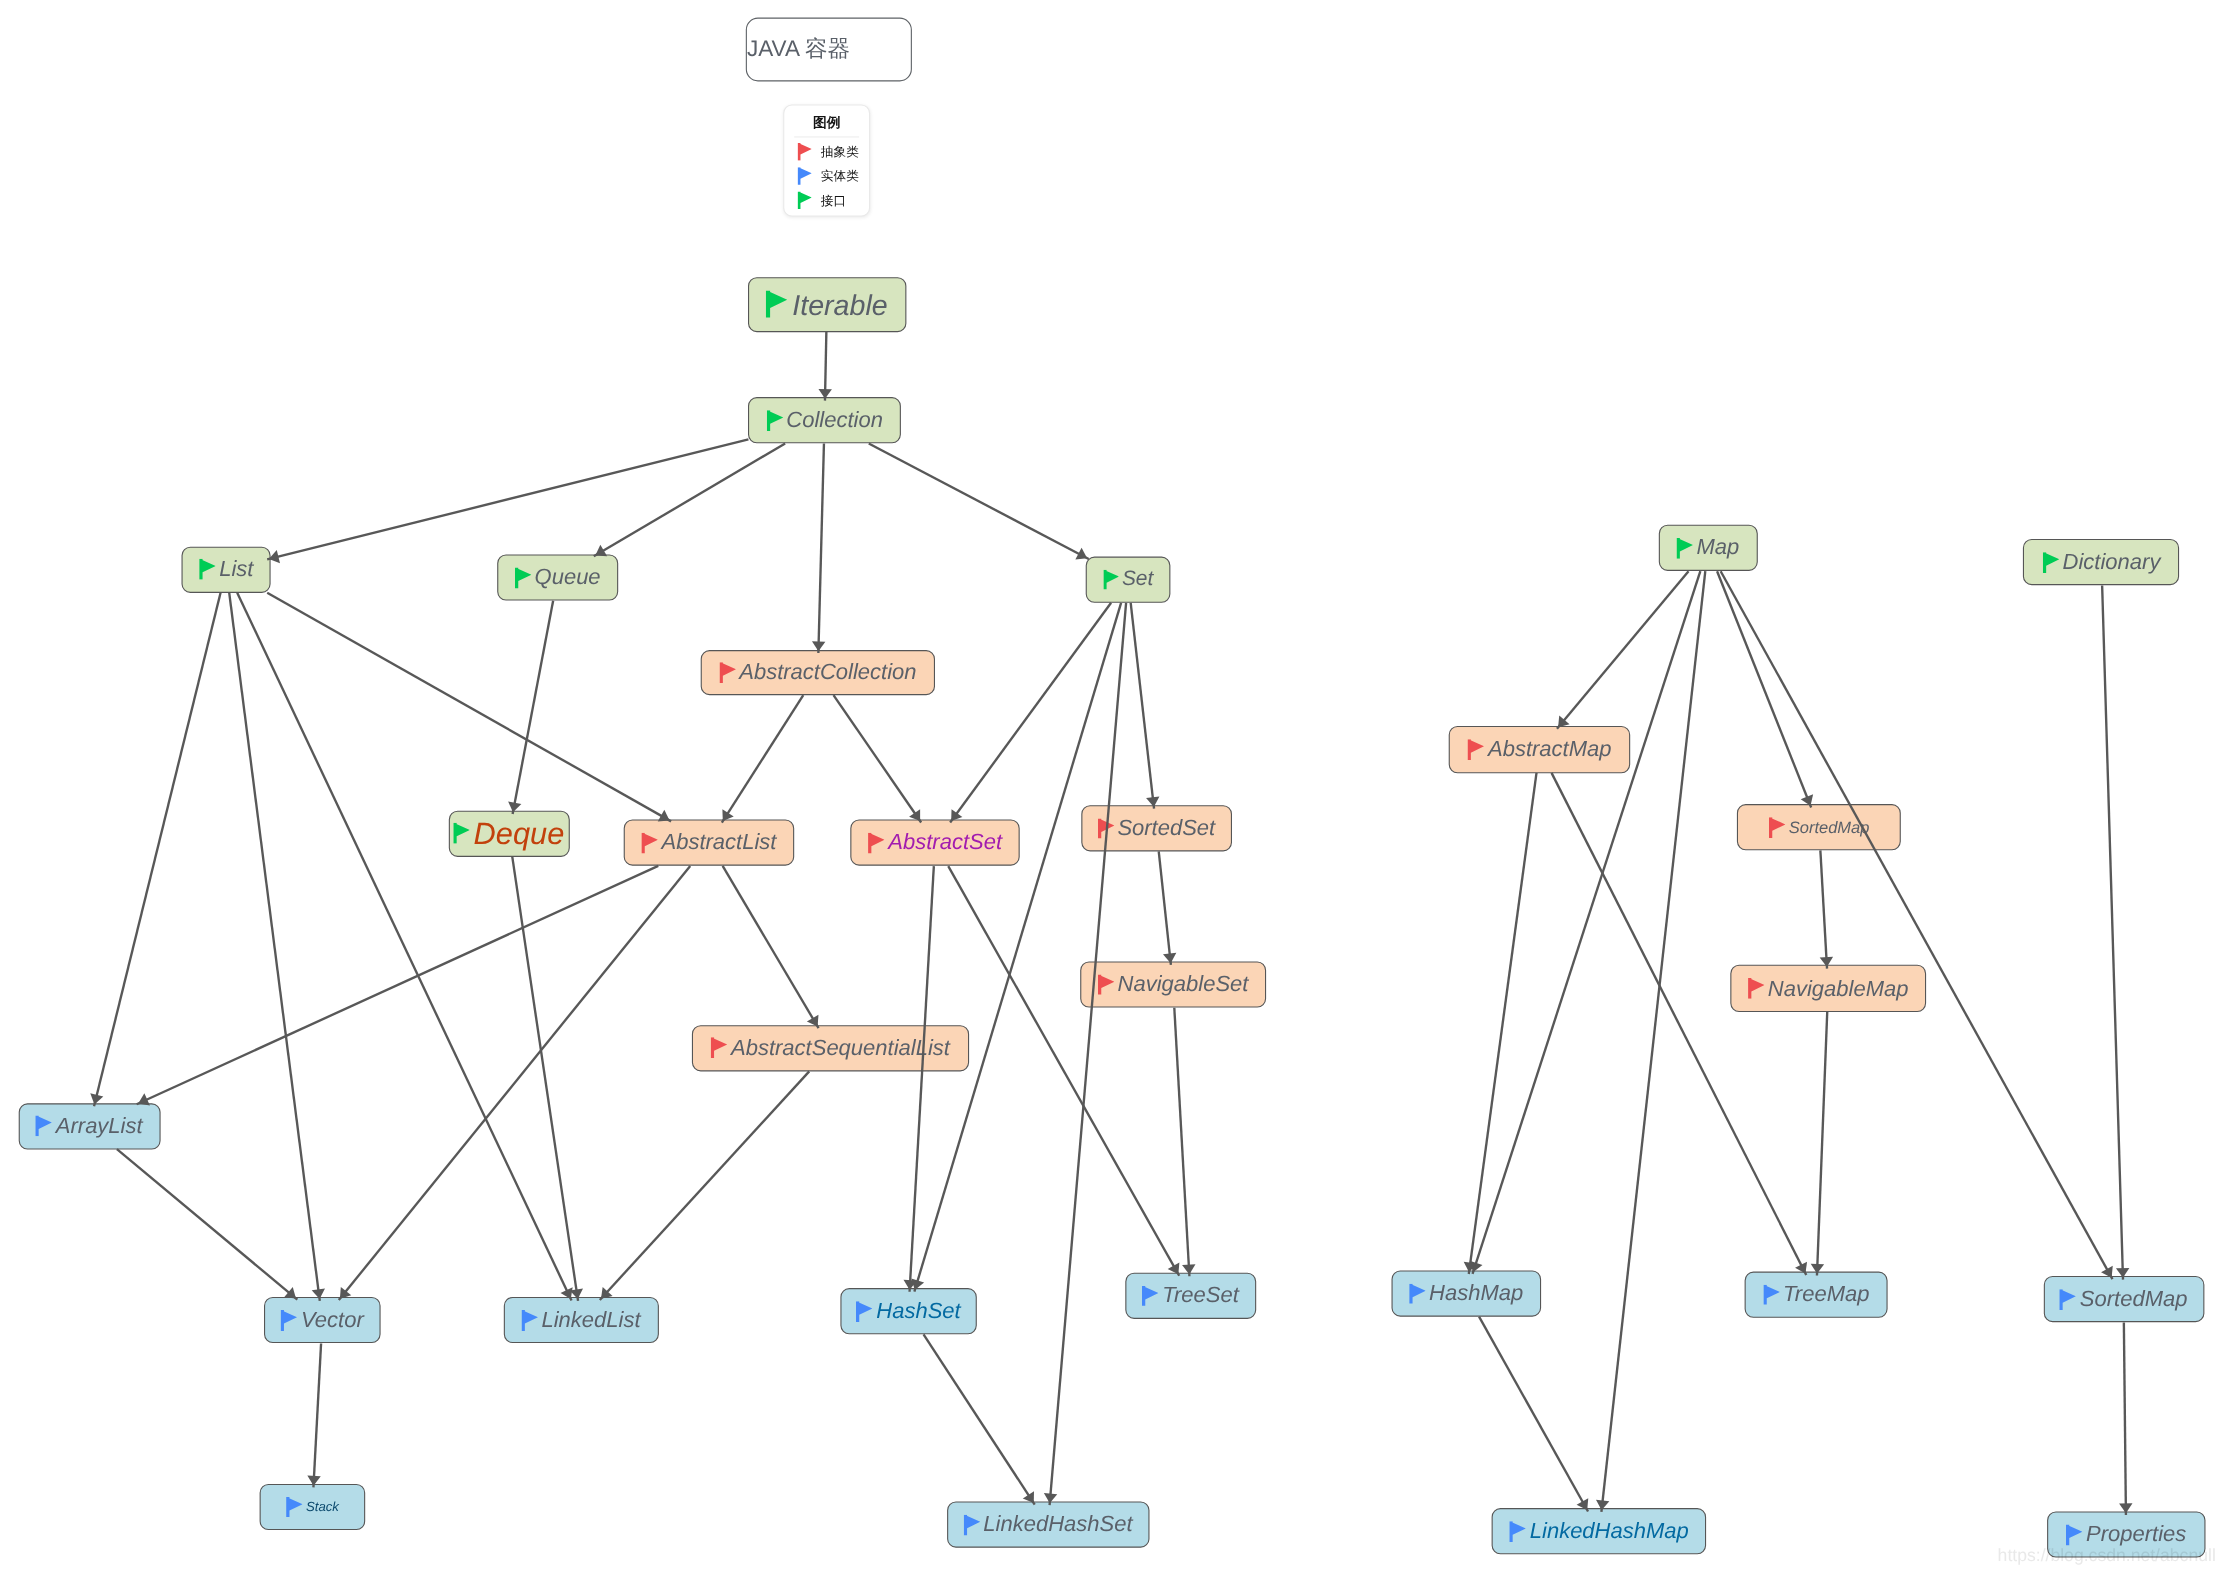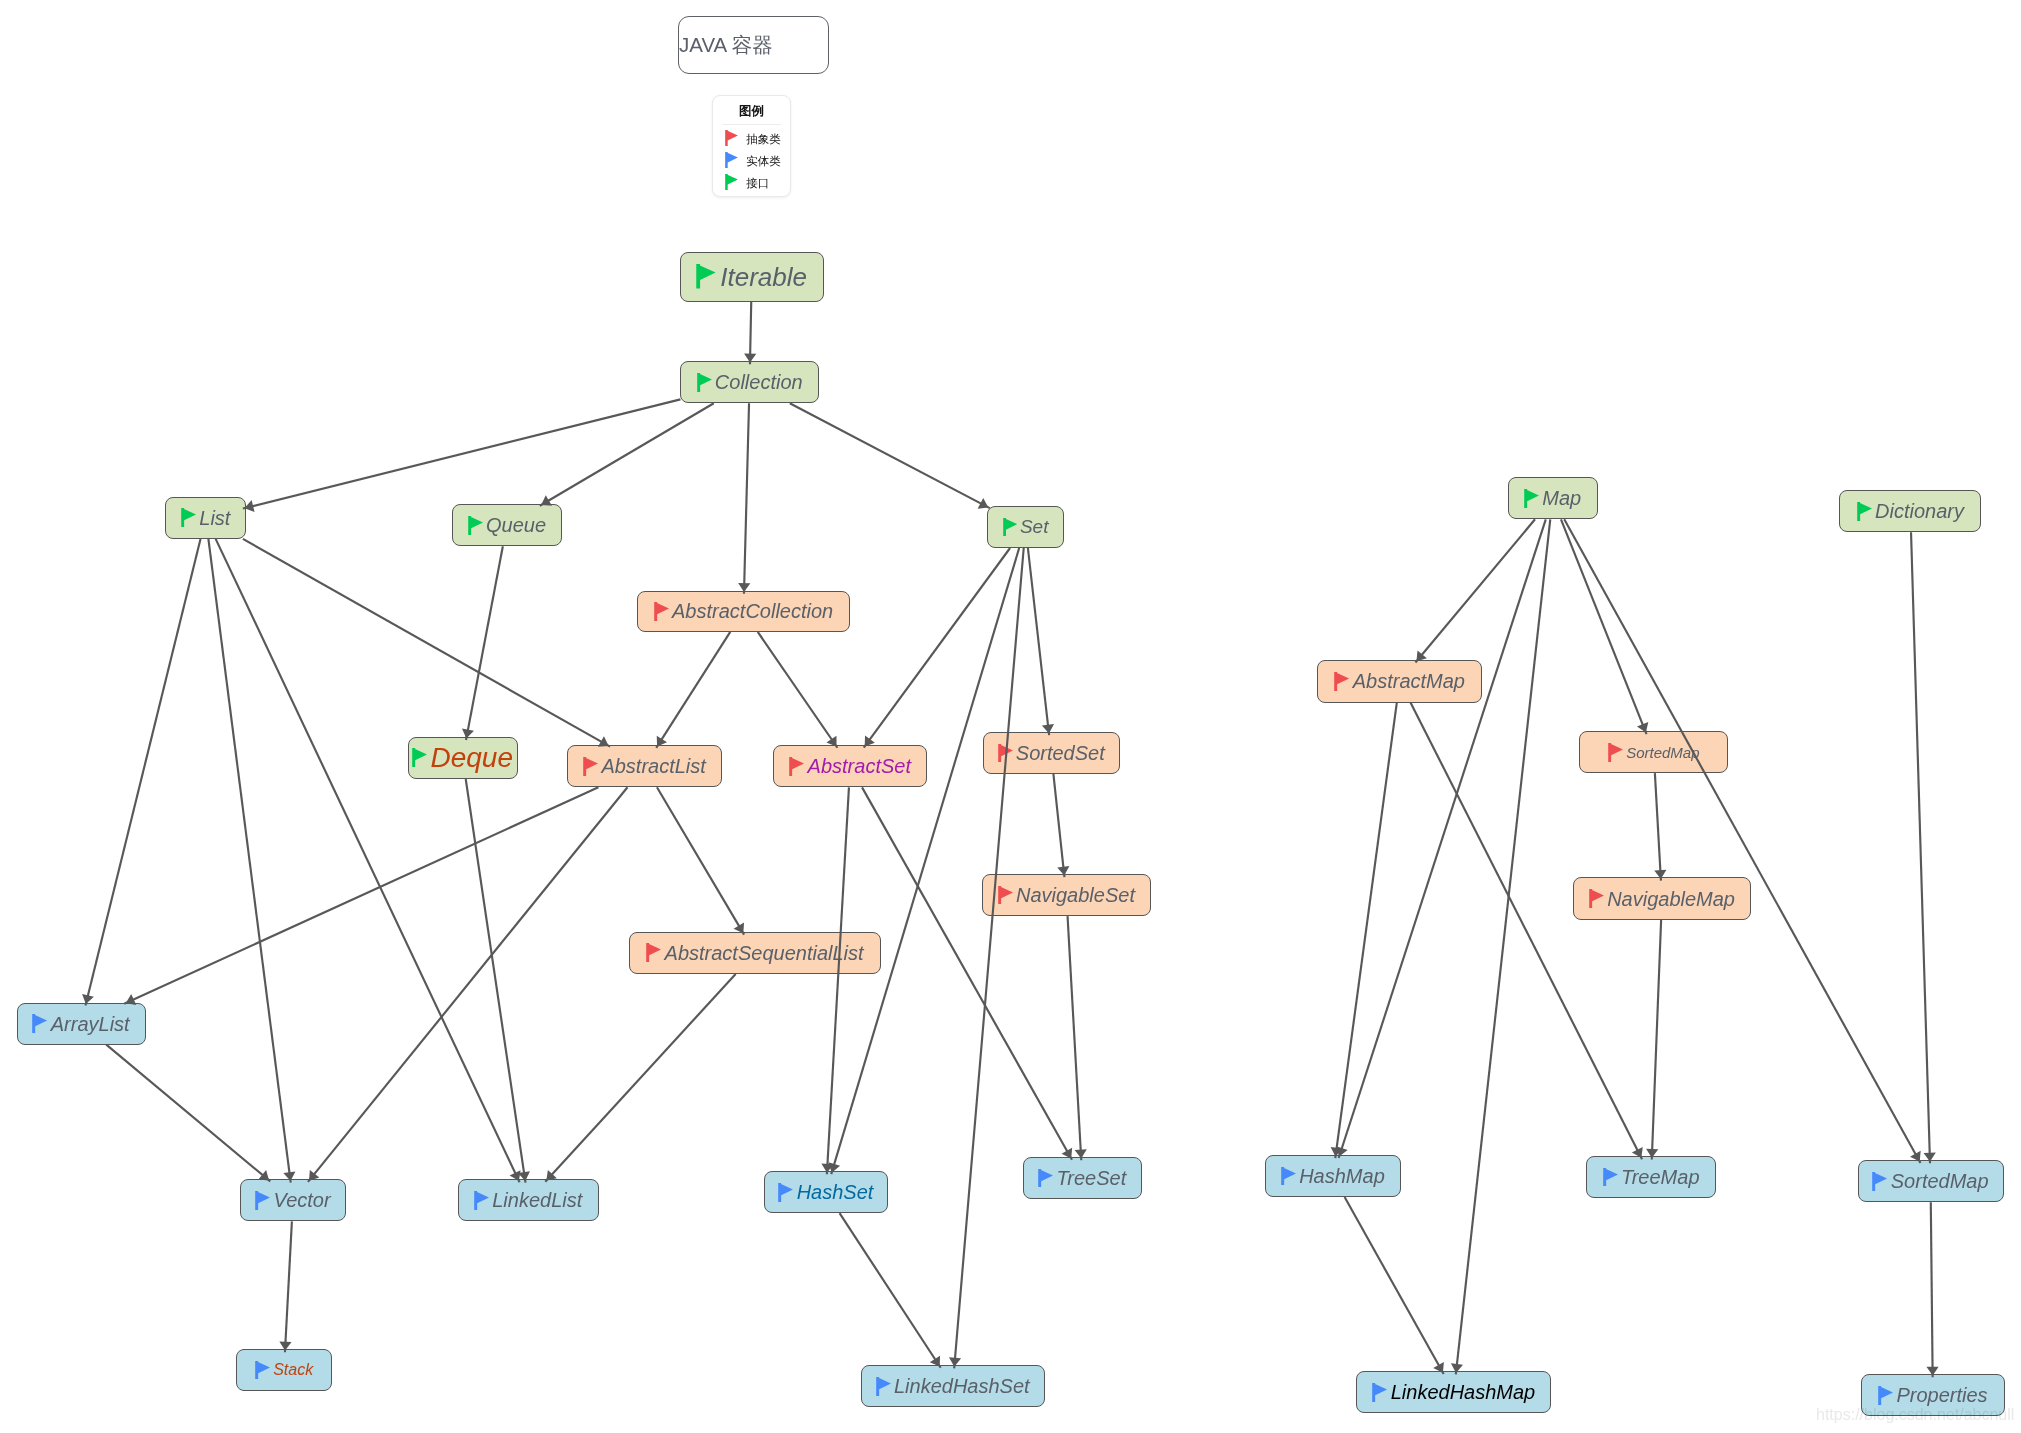--- a/index.html
+++ b/index.html
@@ -300,21 +300,21 @@
   <div class="node" style="left:1022.7px;top:1157.0px;width:119.2px;height:42.1px;background:#b4dce8;border-color:#565656">
         <svg class="flag" width="15.10" height="18.90" viewBox="0 0 15.1 18.9" style="margin-right:3.20px">
           <path d="M0.2 0 H3.15 V18.9 H0.2 Z M0.85 0.1 L15.1 6.5 L3.15 12.3 Z" fill="#4589fb"></path>
         </svg>
         <span class="lbl" style="font-size:20px;color:#5a6069">TreeSet</span>
       </div>
   <div class="node" style="left:235.8px;top:1349.0px;width:96.4px;height:42.0px;background:#b4dce8;border-color:#565656">
         <svg class="flag" width="15.10" height="18.90" viewBox="0 0 15.1 18.9" style="margin-right:3.20px">
           <path d="M0.2 0 H3.15 V18.9 H0.2 Z M0.85 0.1 L15.1 6.5 L3.15 12.3 Z" fill="#4589fb"></path>
         </svg>
-        <span class="lbl" style="font-size:16px;color:#c2410c">Stack</span>
+        <span class="lbl" style="font-size:12px;color:#0c4a6e">Stack</span>
       </div>
   <div class="node" style="left:860.6px;top:1365.1px;width:184.1px;height:42.1px;background:#b4dce8;border-color:#565656">
         <svg class="flag" width="15.10" height="18.90" viewBox="0 0 15.1 18.9" style="margin-right:3.20px">
           <path d="M0.2 0 H3.15 V18.9 H0.2 Z M0.85 0.1 L15.1 6.5 L3.15 12.3 Z" fill="#4589fb"></path>
         </svg>
         <span class="lbl" style="font-size:20px;color:#5a6069">LinkedHashSet</span>
       </div>
   <div class="node" style="left:1507.5px;top:477.2px;width:90.2px;height:42.1px;background:#d7e5bf;border-color:#565656">
         <svg class="flag" width="15.10" height="18.90" viewBox="0 0 15.1 18.9" style="margin-right:3.20px">
           <path d="M0.2 0 H3.15 V18.9 H0.2 Z M0.85 0.1 L15.1 6.5 L3.15 12.3 Z" fill="#00cc55"></path>
@@ -360,21 +360,21 @@
   <div class="node" style="left:1857.5px;top:1160.1px;width:146.1px;height:42.1px;background:#b4dce8;border-color:#565656">
         <svg class="flag" width="15.10" height="18.90" viewBox="0 0 15.1 18.9" style="margin-right:3.20px">
           <path d="M0.2 0 H3.15 V18.9 H0.2 Z M0.85 0.1 L15.1 6.5 L3.15 12.3 Z" fill="#4589fb"></path>
         </svg>
         <span class="lbl" style="font-size:20px;color:#5a6069">SortedMap</span>
       </div>
   <div class="node" style="left:1356.4px;top:1371.3px;width:194.9px;height:41.9px;background:#b4dce8;border-color:#565656">
         <svg class="flag" width="15.10" height="18.90" viewBox="0 0 15.1 18.9" style="margin-right:3.20px">
           <path d="M0.2 0 H3.15 V18.9 H0.2 Z M0.85 0.1 L15.1 6.5 L3.15 12.3 Z" fill="#4589fb"></path>
         </svg>
-        <span class="lbl" style="font-size:20px;color:#000000">LinkedHashMap</span>
+        <span class="lbl" style="font-size:20px;color:#0369a1">LinkedHashMap</span>
       </div>
   <div class="node" style="left:1860.8px;top:1374.0px;width:144.1px;height:42.3px;background:#b4dce8;border-color:#565656">
         <svg class="flag" width="15.10" height="18.90" viewBox="0 0 15.1 18.9" style="margin-right:3.20px">
           <path d="M0.2 0 H3.15 V18.9 H0.2 Z M0.85 0.1 L15.1 6.5 L3.15 12.3 Z" fill="#4589fb"></path>
         </svg>
         <span class="lbl" style="font-size:20px;color:#5a6069">Properties</span>
       </div>
   </div>
 
   <div id="title-box">

